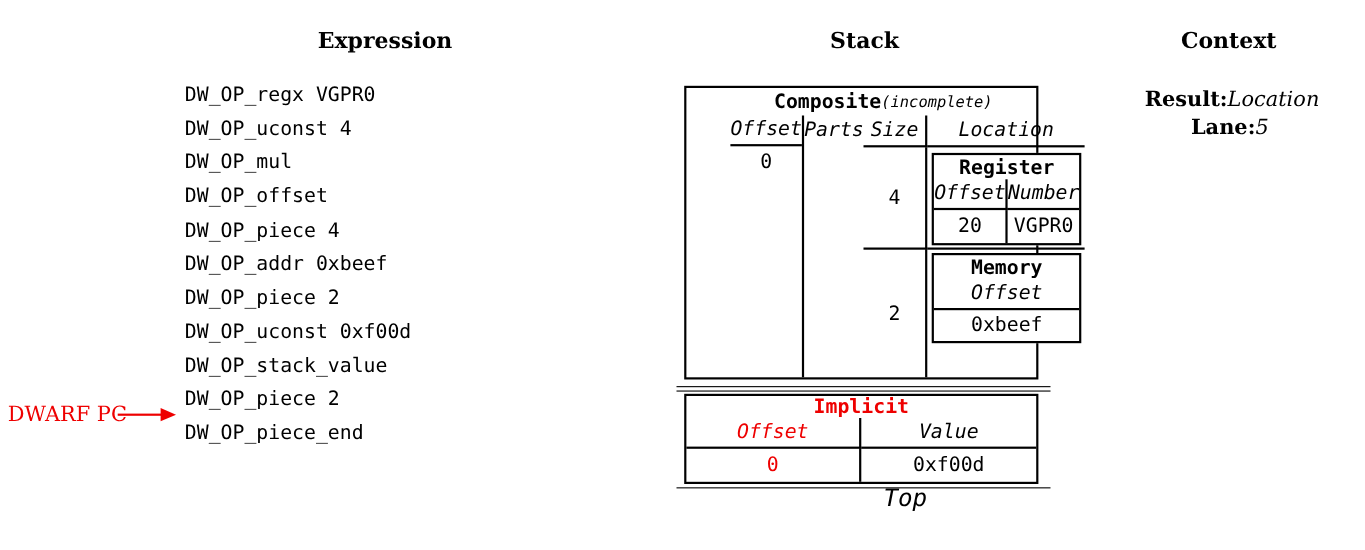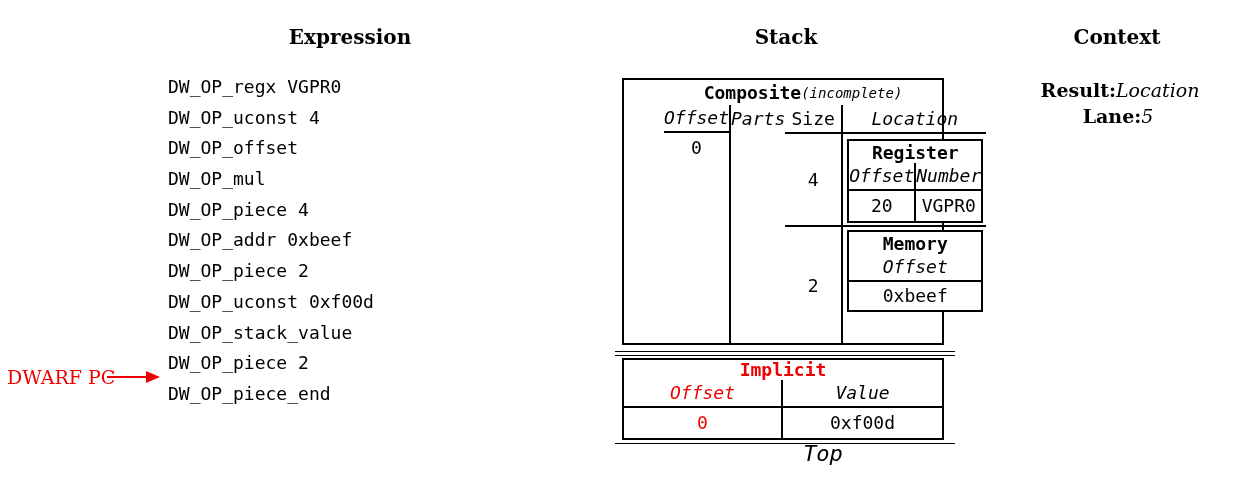--- a/index.html
+++ b/index.html
@@ -48,21 +48,21 @@
   .comp-body { display: flex; height: 238px; }
   .offset-col { width: 85px; border-right: 2px solid #000; }
   .offset-head { height: 28px; line-height: 26px; border-bottom: 2px solid #000;
                  text-align: center; font-style: italic; }
   .offset-val { height: 29px; line-height: 29px; text-align: center; }
   .parts-col { flex: 1; display: flex; flex-direction: row; }
   .parts-head { height: 28px; line-height: 27px; text-align: center; font-style: italic; }
   .parts-grid { flex: 1; display: grid; grid-template-columns: 58px 1fr;
                 grid-template-rows: 29px 93px 1fr; }
   .size-head { border-right: 2px solid #000; border-bottom: 2px solid #000;
-               text-align: center; line-height: 27px; }
+               text-align: center; line-height: 27px; font-style: italic; }
   .loc-head  { border-bottom: 2px solid #000; text-align: center; line-height: 27px;
                font-style: italic; }
   .size-cell { border-right: 2px solid #000; display: flex; align-items: center;
                justify-content: center; }
   .size-cell.rb, .loc-cell.rb { border-bottom: 2px solid #000; }
   .loc-cell { position: relative; }
   .nested {
     border: 2px solid #000; margin: 5px 3px 0 4px; background: #fff;
   }
   .nested .n-title { height: 22px; line-height: 23px; text-align: center; font-weight: bold; }
@@ -112,22 +112,22 @@
 
 <div class="canvas">
 
   <div class="col-title" style="left:350px">Expression</div>
   <div class="col-title" style="left:786px">Stack</div>
   <div class="col-title" style="left:1117px">Context</div>
 
   <div class="expr-list">
     <div class="expr-item">DW_OP_regx VGPR0</div>
     <div class="expr-item">DW_OP_uconst 4</div>
+    <div class="expr-item">DW_OP_mul</div>
     <div class="expr-item">DW_OP_offset</div>
-    <div class="expr-item">DW_OP_mul</div>
     <div class="expr-item">DW_OP_piece 4</div>
     <div class="expr-item">DW_OP_addr 0xbeef</div>
     <div class="expr-item">DW_OP_piece 2</div>
     <div class="expr-item">DW_OP_uconst 0xf00d</div>
     <div class="expr-item">DW_OP_stack_value</div>
     <div class="expr-item">DW_OP_piece 2</div>
     <div class="expr-item">DW_OP_piece_end</div>
   </div>
 
   <div class="pc-label">DWARF PC</div>

